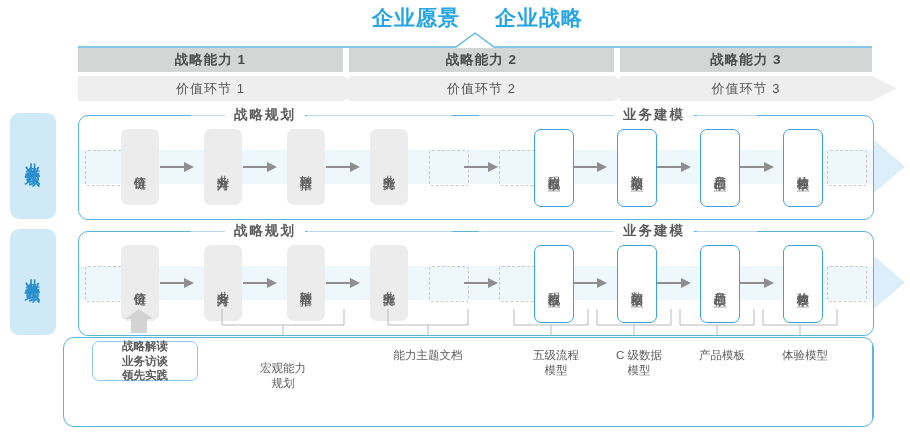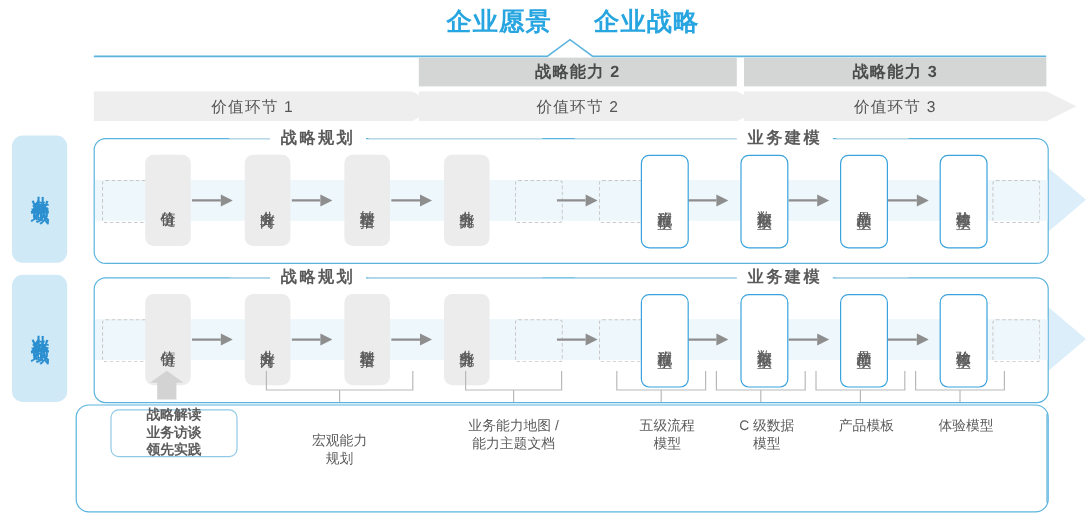--- a/index.html
+++ b/index.html
@@ -144,20 +144,21 @@
 
 <div id="canvas">
 
   <div class="top-title" id="vision-title">企业愿景</div>
   <div class="top-title" id="strategy-title">企业战略</div>
 
   <svg class="abs" id="title-connector">
     <polyline points="0,16 378,16 397,2 416,16 794,16" fill="none" stroke="#5bb4de" stroke-width="1.3"></polyline>
   </svg>
 
+  <div class="cap-bar" id="cap-1">战略能力 1</div>
   <div class="cap-bar" id="cap-2">战略能力 2</div>
   <div class="cap-bar" id="cap-3">战略能力 3</div>
 
   <div class="val-band" id="val-1">
     <svg width="290" height="25">
         <polygon points="0,0 265,0 290,12.5 265,25 0,25" fill="#eeeeee"></polygon>
       </svg>
   </div>
   <div class="val-band" id="val-2">
     <svg width="290" height="25">
@@ -372,21 +373,20 @@
     <div>战略解读</div>
     <div>业务访谈</div>
     <div>领先实践</div>
   </div>
 
   <div class="tool-label" style="left:223px;top:361px;width:120px;">
     <div>宏观能力</div>
     <div>规划</div>
   </div>
   <div class="tool-label" style="left:358px;top:348px;width:140px;">
-    <div>业务能力地图 /</div>
     <div>能力主题文档</div>
   </div>
   <div class="tool-label" style="left:501px;top:348px;width:110px;">
     <div>五级流程</div>
     <div>模型</div>
   </div>
   <div class="tool-label" style="left:584px;top:348px;width:110px;">
     <div>C 级数据</div>
     <div>模型</div>
   </div>

